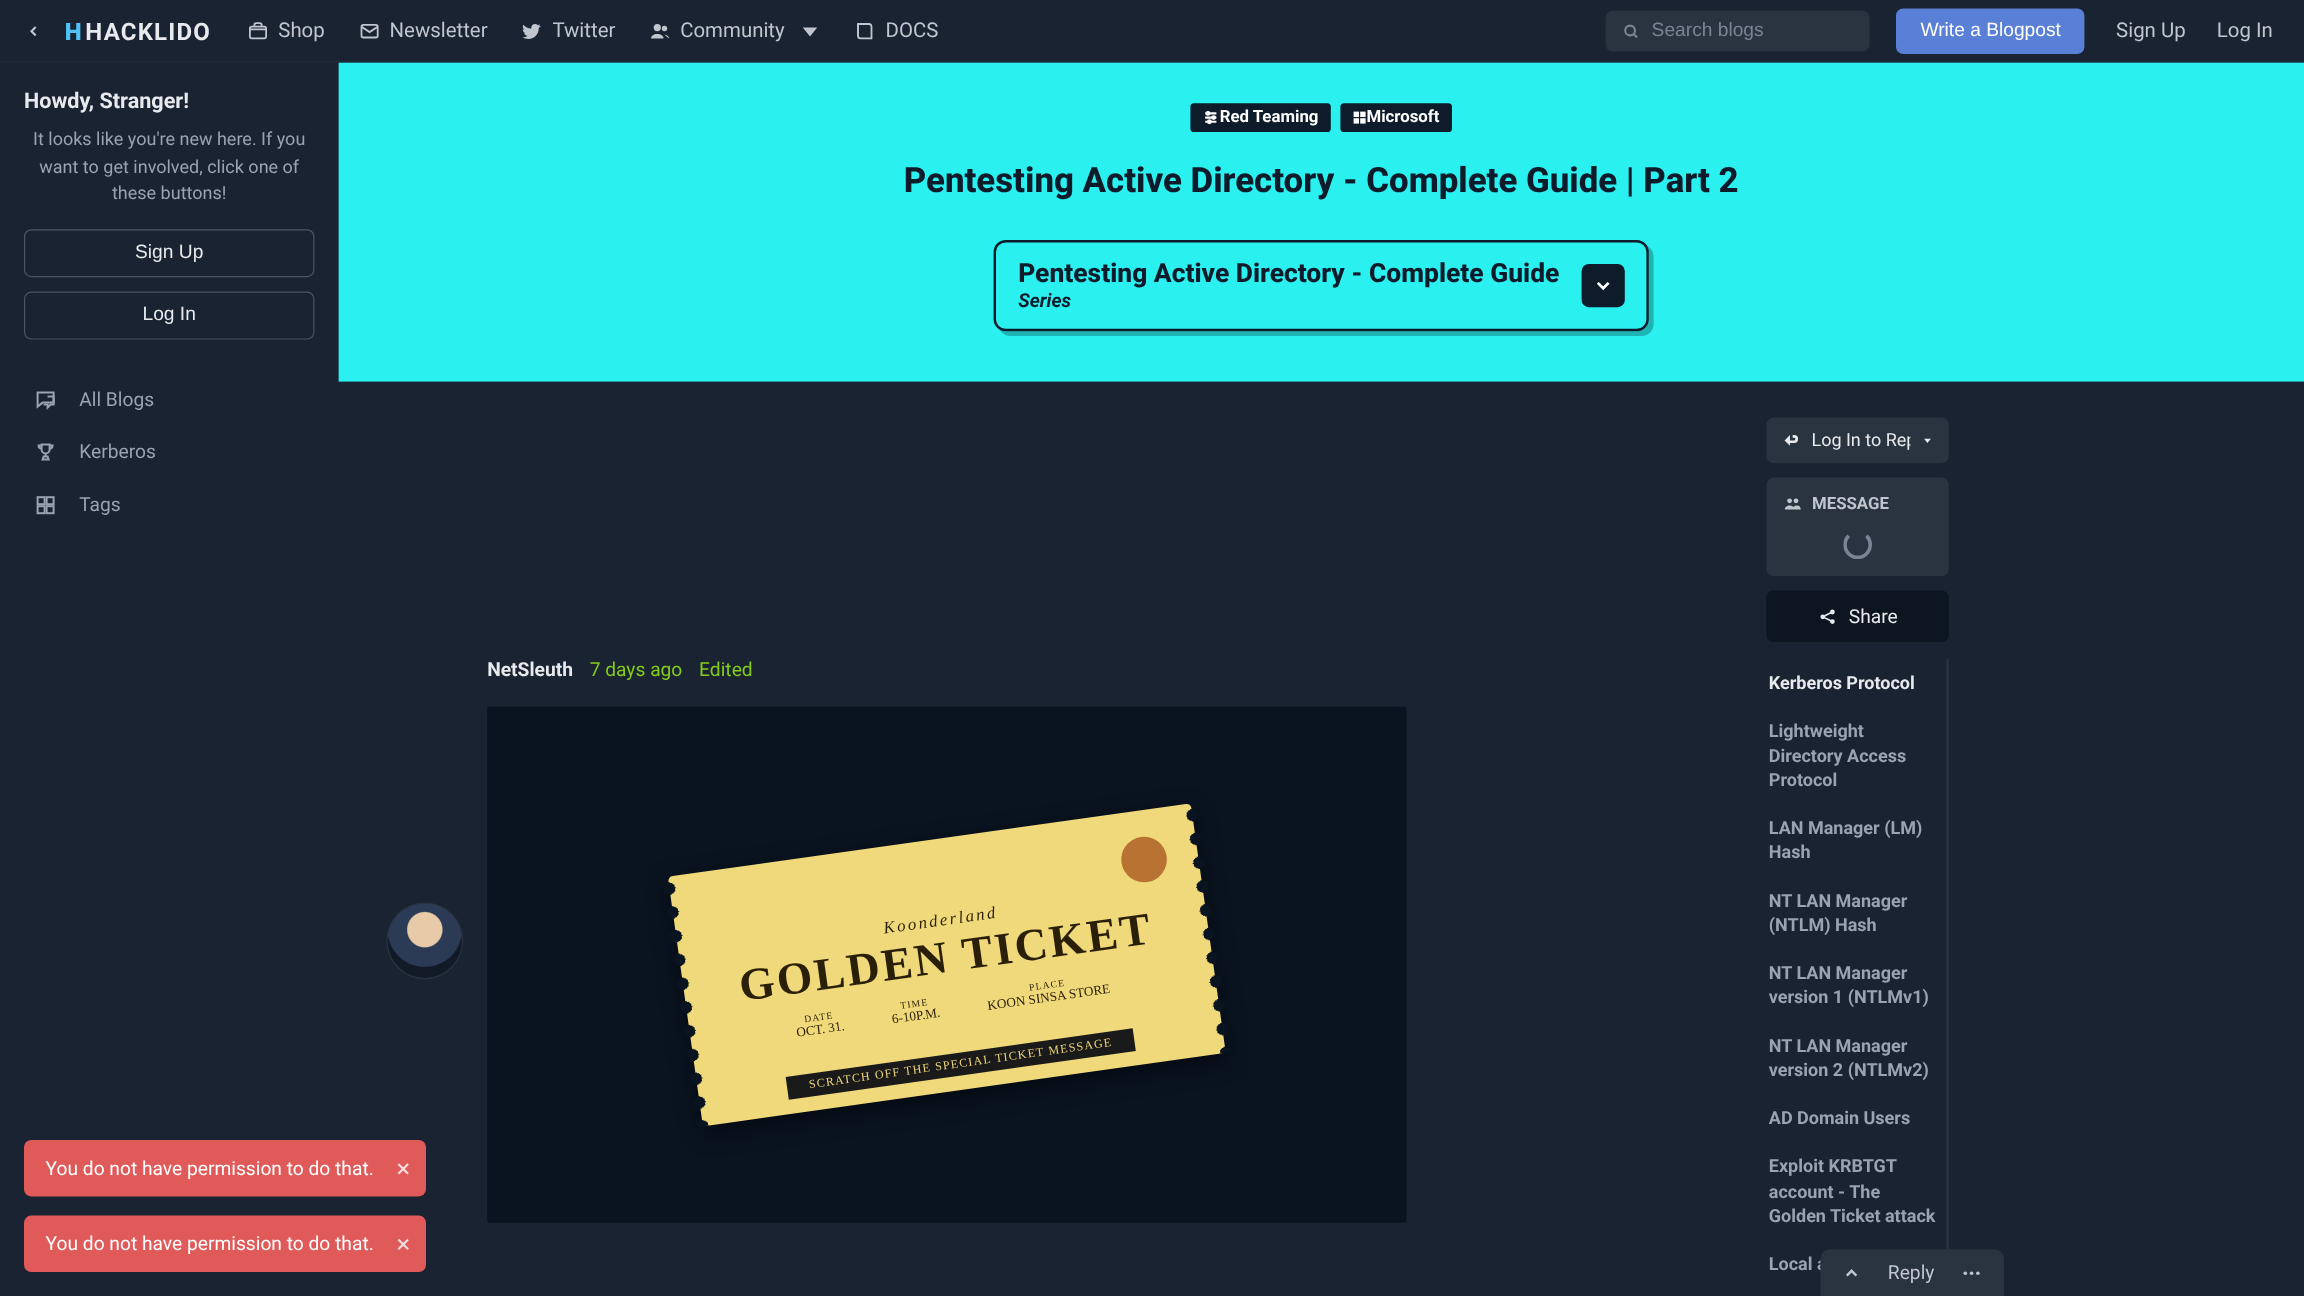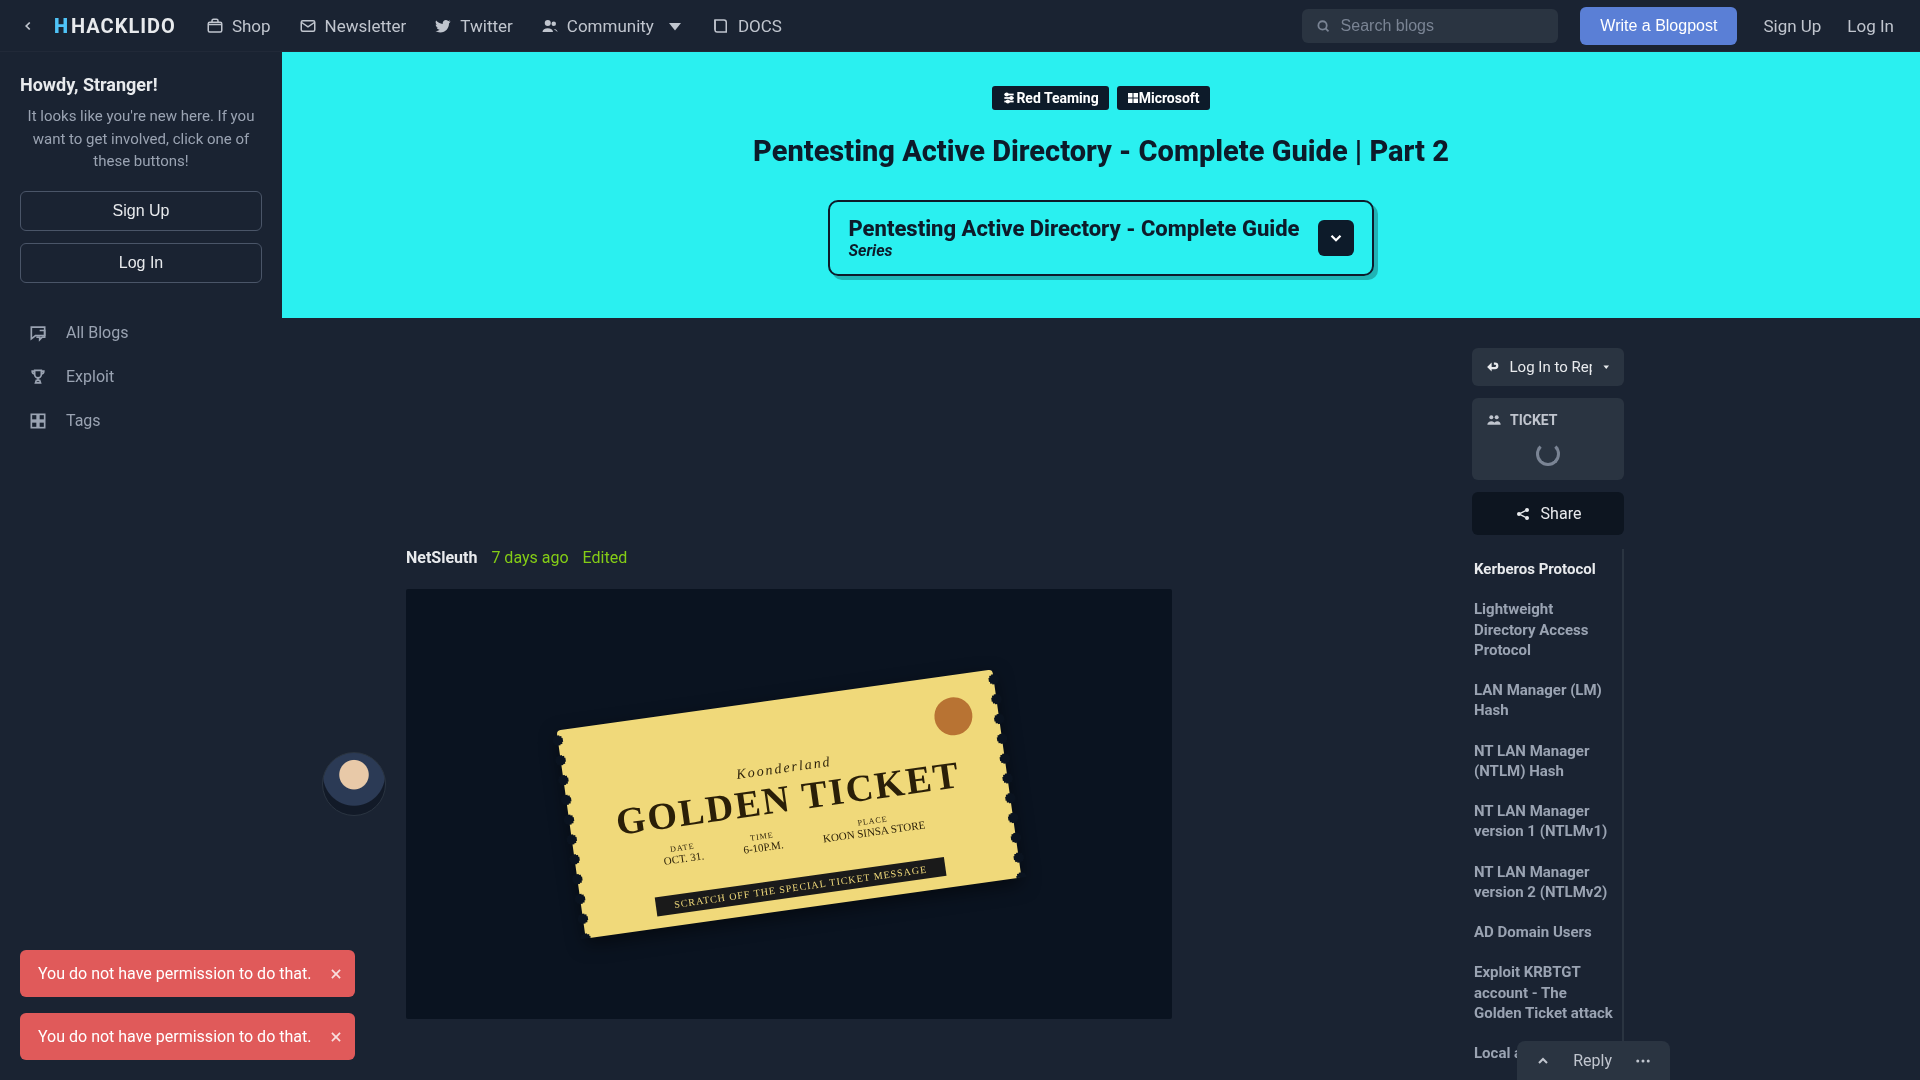--- a/index.html
+++ b/index.html
@@ -27,21 +27,21 @@
   cursor:pointer; color:#c0c5ce;
 }
 .logo { display:flex; align-items:center; margin: 0 20px 0 10px; font-weight:700; font-size:20px; letter-spacing:1px; }
 .logo-h { color:#4fc3f7; font-weight:900; margin-right:2px; }
 .nav-links { display:flex; align-items:center; gap:28px; margin-left:10px; }
 .nav-link { display:flex; align-items:center; gap:8px; color:#c0c5ce; font-size:17px; cursor:pointer; }
 .nav-link svg, .nav-link .ico { width:18px; height:18px; }
 .nav-spacer { flex:1; }
 .search-box {
   display:flex; align-items:center; background:#2a3441; border-radius:6px;
-  padding:8px 14px; width:256px; gap:10px; color:#7a8494;
+  padding:8px 14px; width:220px; gap:10px; color:#7a8494;
 }
 .search-box input {
   background:transparent; border:none; outline:none; color:#c0c5ce; font-size:16px; width:100%;
 }
 .search-box input::placeholder { color:#7a8494; }
 .btn-primary {
   background:#5a7fd6; color:#fff; border:none; border-radius:6px;
   padding:10px 20px; font-size:16px; margin-left:22px; cursor:pointer;
 }
 .nav-auth { display:flex; gap:26px; margin-left:26px; margin-right:14px; }
@@ -260,21 +260,21 @@
       <span>All Blogs</span>
     </div>
     <div class="sidebar-nav-item">
       <span class="ico">
         <svg width="20" height="20" viewBox="0 0 24 24" fill="none" stroke="currentColor" stroke-width="2">
             <path d="M8 4h8v5a4 4 0 0 1-8 0V4z"></path>
             <path d="M8 5H5a3 3 0 0 0 3 3M16 5h3a3 3 0 0 1-3 3"></path>
             <path d="M12 13v3M9 19h6M10 16h4l1 3H9l1-3z"></path>
           </svg>
       </span>
-      <span>Exploit</span>
+      <span>Kerberos</span>
     </div>
     <div class="sidebar-nav-item">
       <span class="ico">
         <svg width="20" height="20" viewBox="0 0 24 24" fill="none" stroke="currentColor" stroke-width="2">
             <rect x="4" y="4" width="7" height="7"></rect>
             <rect x="13" y="4" width="7" height="7"></rect>
             <rect x="4" y="13" width="7" height="7"></rect>
             <rect x="13" y="13" width="7" height="7"></rect>
           </svg>
       </span>
@@ -367,21 +367,21 @@
             <polygon points="4 8 20 8 12 18"></polygon>
           </svg>
       </div>
       <div class="voters-box">
         <div class="voters-title">
           <svg width="16" height="16" viewBox="0 0 24 24" fill="currentColor">
               <circle cx="8" cy="8" r="3"></circle>
               <circle cx="16" cy="8" r="3"></circle>
               <path d="M2 19c0-3 3-5 6-5s6 2 6 5M12 19c0-3 2-5 5-5s5 2 5 5"></path>
             </svg>
-          <span>TICKET</span>
+          <span>MESSAGE</span>
         </div>
         <div class="spinner"></div>
       </div>
       <div class="share-btn">
         <svg width="16" height="16" viewBox="0 0 24 24" fill="none" stroke="currentColor" stroke-width="2">
             <circle cx="6" cy="12" r="2" fill="currentColor"></circle>
             <circle cx="18" cy="6" r="2" fill="currentColor"></circle>
             <circle cx="18" cy="18" r="2" fill="currentColor"></circle>
             <line x1="8" y1="11" x2="16" y2="7"></line>
             <line x1="8" y1="13" x2="16" y2="17"></line>

